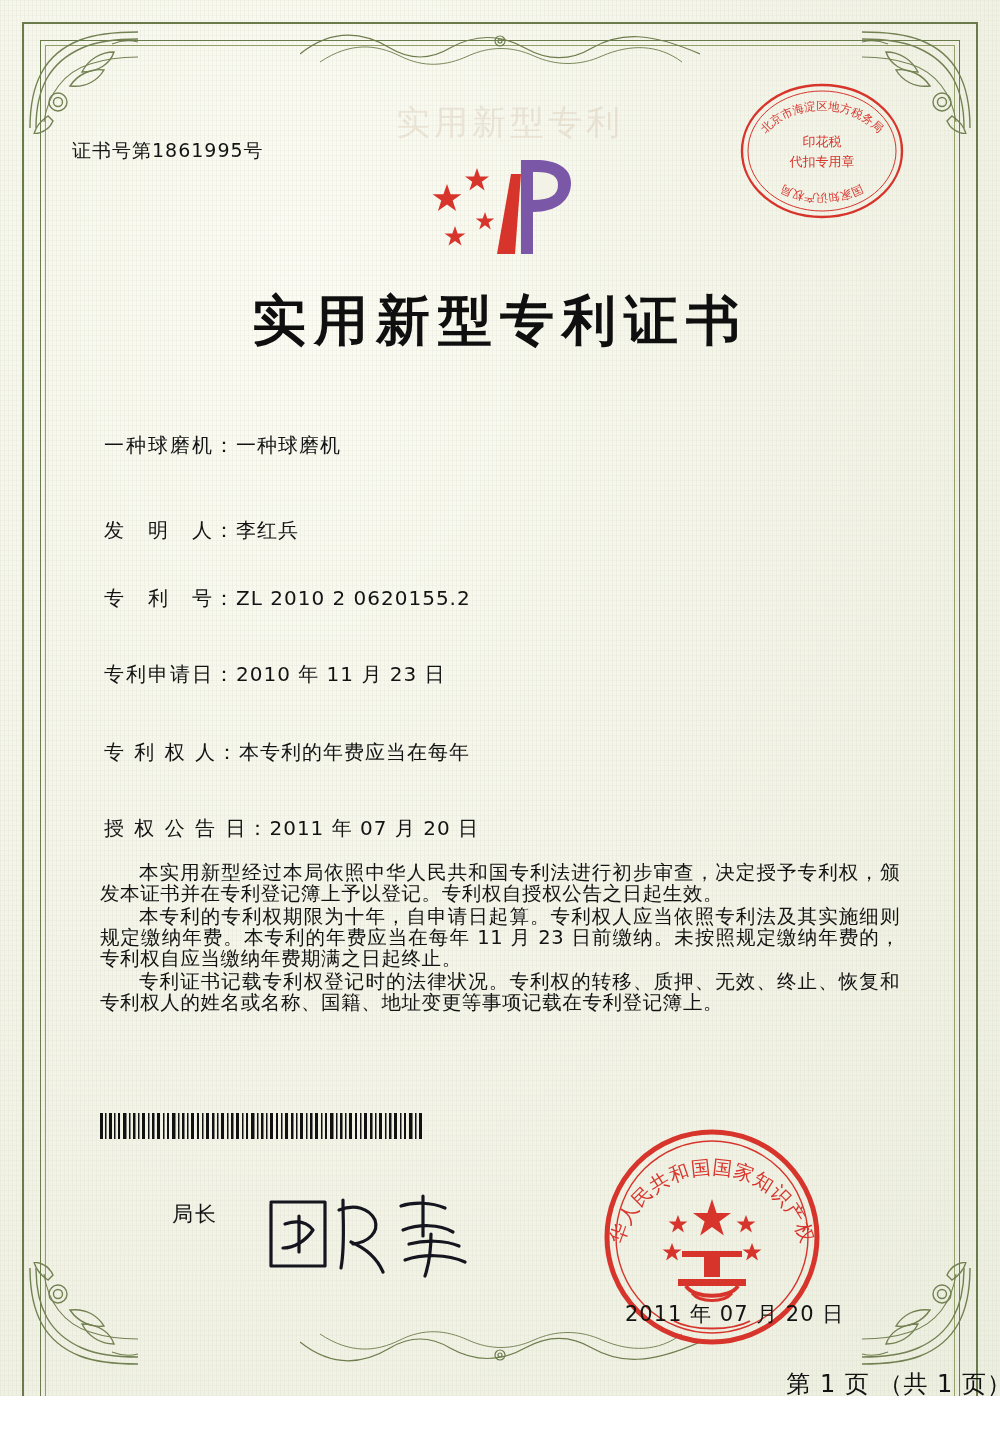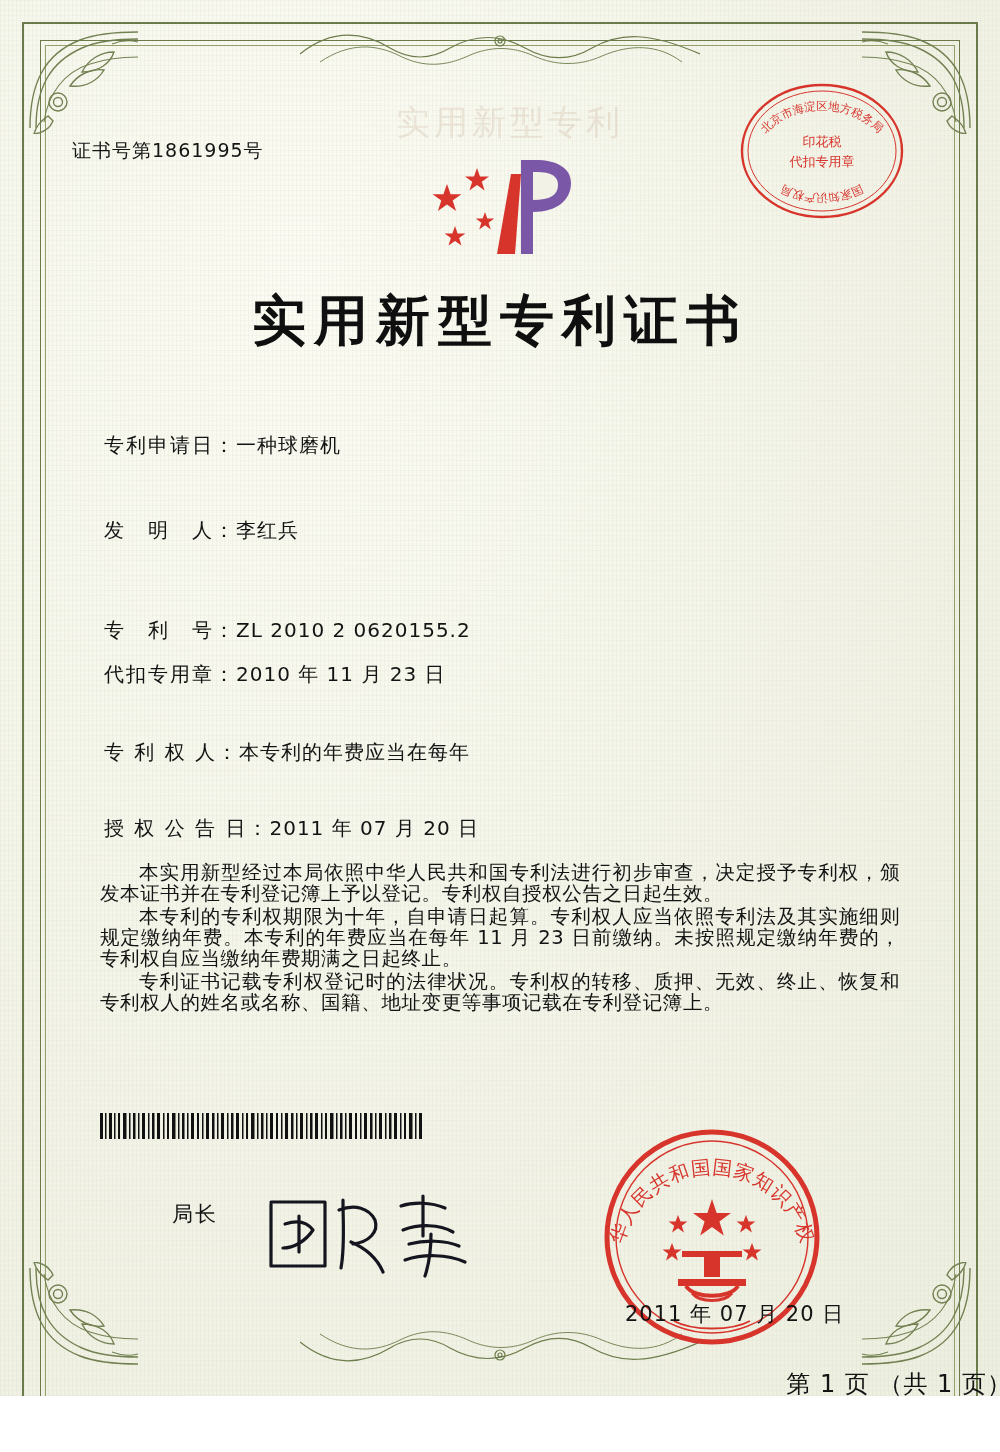--- a/index.html
+++ b/index.html
@@ -124,21 +124,21 @@
     font-size: 20px;
     color: #131313;
     letter-spacing: 0.5px;
     white-space: nowrap;
   }
   .field .lbl { letter-spacing: 2px; }
   .field .val { letter-spacing: 1px; }
 
   #f1 { top: 432px; }
   #f2 { top: 508px; margin-top: 9px; }
-  #f3 { top: 585px; margin-top: 32px; }
+  #f3 { top: 585px; }
   #f4 { top: 661px; }
   #f5 { top: 739px; }
   #f6 { top: 815px; }
 
   #para-block {
     position: absolute;
     left: 100px; top: 862px;
     width: 800px;
     font-size: 19.5px;
     line-height: 21px;
@@ -300,30 +300,30 @@
       <text fill="#d7342c" font-size="11.5" font-family="DejaVu Sans, sans-serif">
         <textPath href="#tsArcBot" startOffset="50%" text-anchor="middle">国家知识产权局</textPath>
       </text>
       <text x="87" y="66" fill="#d7342c" font-size="13" text-anchor="middle" font-family="DejaVu Sans, sans-serif">印花税</text>
       <text x="87" y="86" fill="#d7342c" font-size="13" text-anchor="middle" font-family="DejaVu Sans, sans-serif">代扣专用章</text>
     </svg>
 
     <div id="title">实用新型专利证书</div>
 
     <div class="field" id="f1">
-      <span class="lbl">专利申请日：</span><span class="val">一种球磨机</span>
+      <span class="lbl">一种球磨机：</span><span class="val">一种球磨机</span>
     </div>
     <div class="field" id="f2">
       <span class="lbl">发　明　人：</span><span class="val">李红兵</span>
     </div>
     <div class="field" id="f3">
       <span class="lbl">专　利　号：</span><span class="val">ZL 2010 2 0620155.2</span>
     </div>
     <div class="field" id="f4">
-      <span class="lbl">代扣专用章：</span><span class="val">2010 年 11 月 23 日</span>
+      <span class="lbl">专利申请日：</span><span class="val">2010 年 11 月 23 日</span>
     </div>
     <div class="field" id="f5">
       <span class="lbl">专 利 权 人：</span><span class="val">本专利的年费应当在每年</span>
     </div>
     <div class="field" id="f6">
       <span class="lbl">授 权 公 告 日：</span><span class="val">2011 年 07 月 20 日</span>
     </div>
 
     <div id="para-block">
       <p>本实用新型经过本局依照中华人民共和国专利法进行初步审查，决定授予专利权，颁发本证书并在专利登记簿上予以登记。专利权自授权公告之日起生效。</p>

